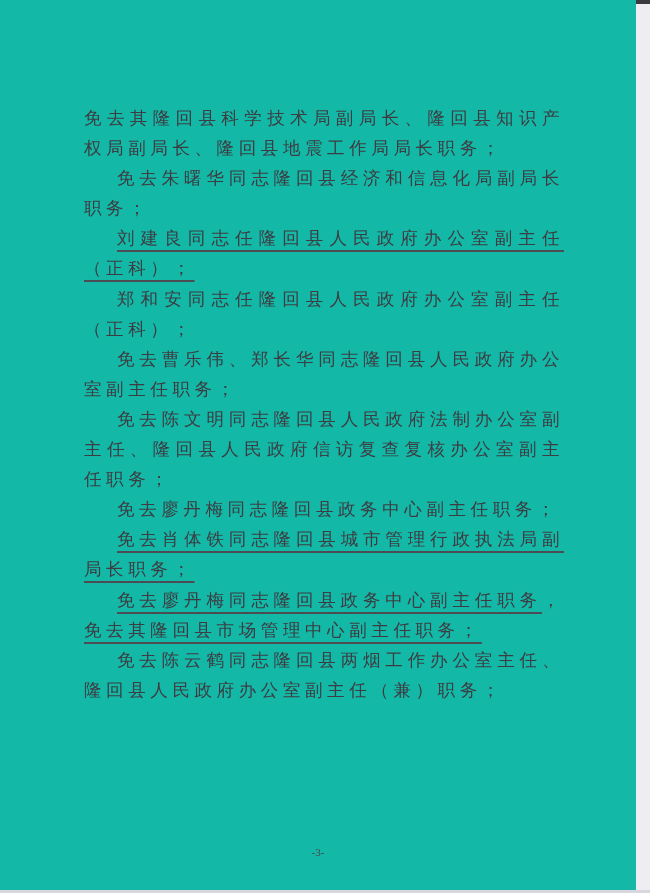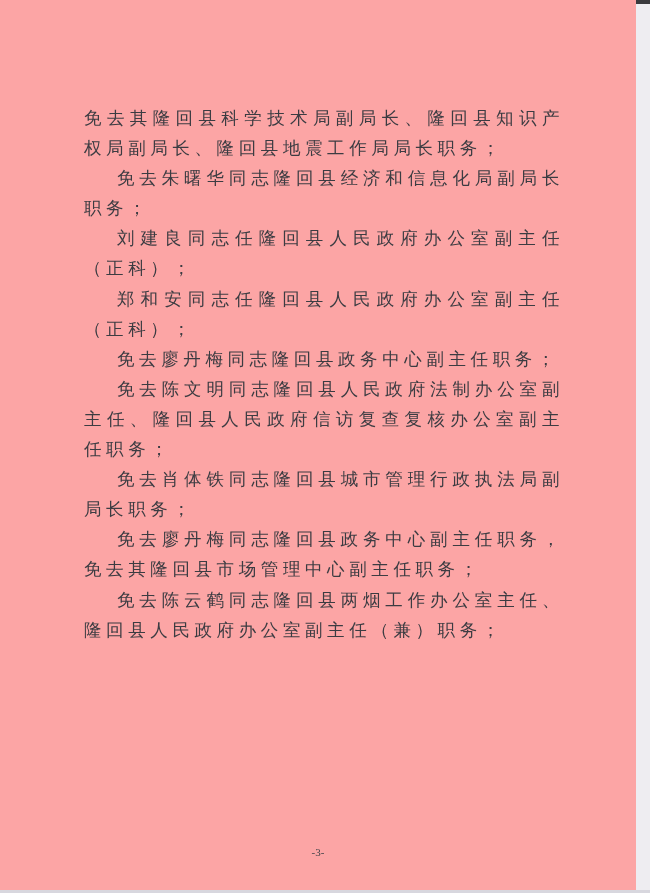--- a/index.html
+++ b/index.html
@@ -13,21 +13,21 @@
       position: relative;
       overflow: hidden;
       font-family: "DejaVu Serif", "Liberation Serif", serif;
     }
     .page {
       position: absolute;
       left: 0;
       top: 0;
       width: 636px;
       height: 893px;
-      background: #fca5a5;
+      background: #14b8a6;
       border-right: 1px solid #d6d5dc;
     }
     .edge-right {
       position: absolute;
       right: 0;
       top: 0;
       width: 14px;
       height: 893px;
       background: #eeedf1;
     }
@@ -59,20 +59,21 @@
     }
     .para {
       margin: 0;
       text-indent: 33px;
       text-align: justify;
     }
     .para.noindent {
       text-indent: 0;
     }
     .ul {
+      text-decoration: underline;
       text-decoration-color: #4c4c54;
       text-decoration-thickness: 1.5px;
       text-underline-offset: 6px;
     }
     .page-number {
       position: absolute;
       left: 0;
       width: 636px;
       top: 846px;
       text-align: center;
@@ -98,27 +99,30 @@
 
     <p class="para">
       <span class="ul">刘建良同志任隆回县人民政府办公室副主任（正科）；</span>
     </p>
 
     <p class="para">
       <span>郑和安同志任隆回县人民政府办公室副主任（正科）；</span>
     </p>
 
 
-
     <p class="para">
-      <span>免去廖丹梅同志隆回县政务中心副主任职务；</span>
+      <span>免去曹乐伟、郑长华同志隆回县人民政府办公室副主任职务；</span>
     </p>
 
     <p class="para">
       <span>免去陈文明同志隆回县人民政府法制办公室副主任、隆回县人民政府信访复查复核办公室副主任职务；</span>
+    </p>
+
+    <p class="para">
+      <span>免去廖丹梅同志隆回县政务中心副主任职务；</span>
     </p>
 
     <p class="para">
       <span class="ul">免去肖体铁同志隆回县城市管理行政执法局副局长职务；</span>
     </p>
 
     <p class="para">
       <span class="ul">免去廖丹梅同志隆回县政务中心副主任职务</span><span>，</span><span class="ul">免去其隆回县市场管理中心副主任职务；</span>
     </p>
 

